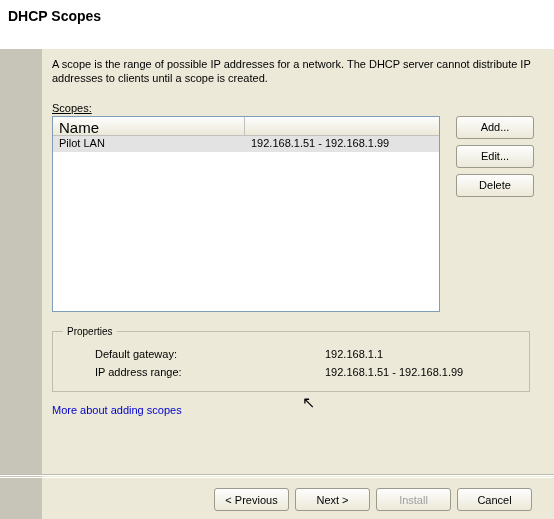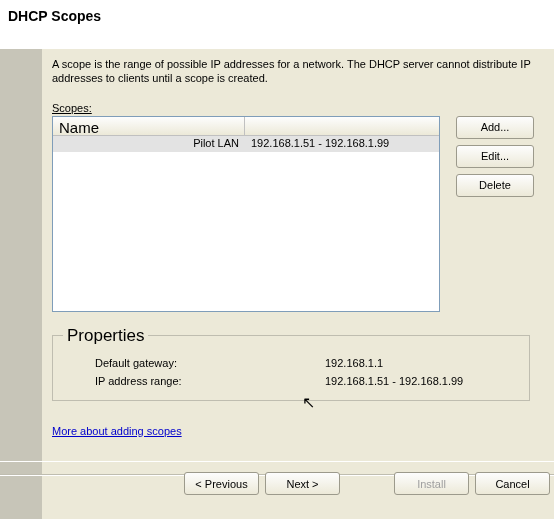--- a/index.html
+++ b/index.html
@@ -86,21 +86,21 @@
     height: 16px;
     background: #e3e3e3;
     font-size: 11px;
   }
   .lv-cell {
     padding: 1px 6px 0 6px;
     box-sizing: border-box;
     white-space: nowrap;
     overflow: hidden;
   }
-  .lv-cell.name { width: 192px; text-align: right; }
+  .lv-cell.name { width: 192px; }
   .lv-cell.range { width: 192px; }
   .side-buttons {
     margin-left: 16px;
     display: flex;
     flex-direction: column;
     gap: 6px;
   }
   .btn {
     height: 23px;
     min-width: 75px;
@@ -109,59 +109,57 @@
     background: linear-gradient(#fdfdfd, #ece9d8);
     border: 1px solid #9c9a8c;
     border-radius: 3px;
     cursor: pointer;
     text-align: center;
     box-sizing: border-box;
   }
   .btn:disabled {
     color: #a0a0a0;
     cursor: default;
-    margin-left: 48px;
   }
   .side-buttons .btn {
     width: 78px;
     text-align: center;
   }
   fieldset.props {
     margin: 14px 8px 0 0;
     border: 1px solid #bfbdb0;
     padding: 8px 10px 10px 10px;
     width: 478px;
     box-sizing: border-box;
   }
   fieldset.props legend {
-    font-size: 17px;
+    font-size: 10px;
     padding: 0 4px;
   }
   .prop-row {
     display: flex;
     line-height: 18px;
   }
   .prop-label {
     width: 230px;
     padding-left: 32px;
   }
   .link {
     color: #0000cc;
-    text-decoration: underline;
     cursor: pointer;
     display: inline-block;
-    margin-top: 24px;
+    margin-top: 12px;
   }
   .wizard-buttons {
     position: absolute;
     right: 0;
-    bottom: 24px;
+    bottom: 8px;
     display: flex;
     gap: 6px;
-    padding-right: 4px;
+    padding-right: 22px;
     border-top: 1px solid #ffffff;
     padding-top: 10px;
     width: calc(100% - 0px);
     justify-content: flex-end;
     box-sizing: border-box;
   }
   .wizard-divider {
     position: absolute;
     left: 0;
     right: 0;

